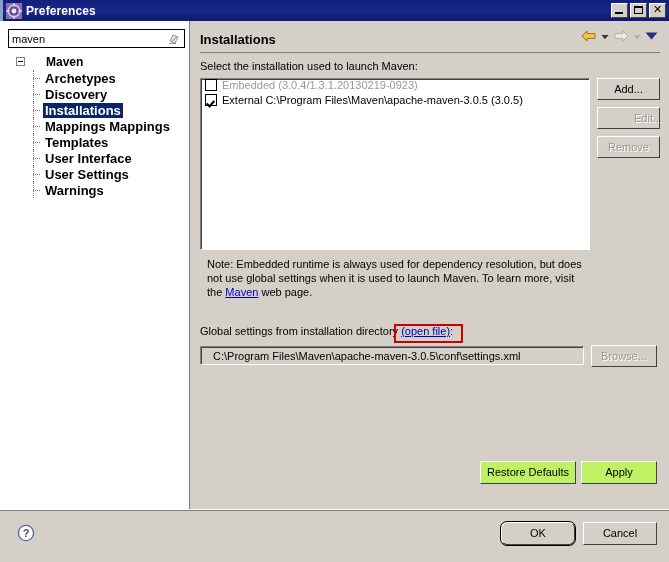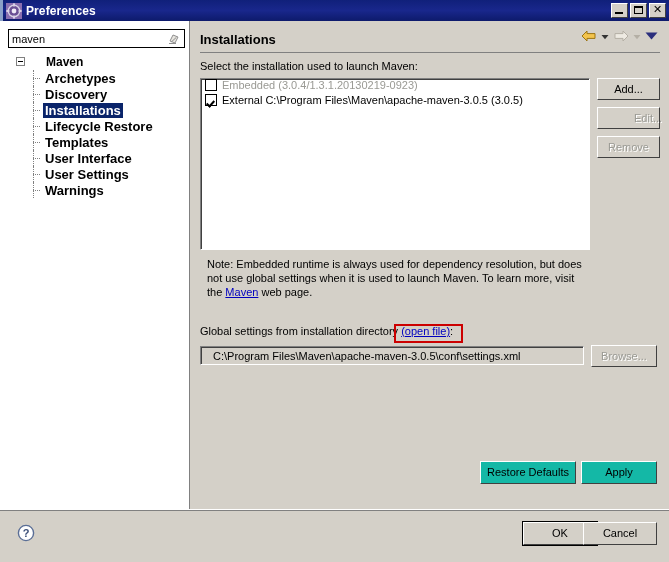--- a/index.html
+++ b/index.html
@@ -373,21 +373,21 @@
     line-height: 20px;
     text-align: center;
   }
 
   
   .bottom-page-btn {
     position: absolute;
     top: 440px;
     height: 23px;
     box-sizing: border-box;
-    background: #14b8a6;
+    background: #bef264;
     border-top: 1px solid #ffffff;
     border-left: 1px solid #ffffff;
     border-right: 1px solid #404040;
     border-bottom: 1px solid #404040;
     font-family: "Liberation Sans", sans-serif;
     font-size: 11px;
     color: #000;
     text-align: center;
     line-height: 21px;
   }
@@ -423,21 +423,21 @@
     border-top: 1px solid #ffffff;
     border-left: 1px solid #ffffff;
     border-right: 1px solid #404040;
     border-bottom: 1px solid #404040;
     font-family: "Liberation Sans", sans-serif;
     font-size: 11px;
     color: #000;
     text-align: center;
     line-height: 21px;
   }
-  #ok-btn { left: 523px; outline: 1px solid #000000; }
+  #ok-btn { left: 501px; outline: 1px solid #000000; border-radius: 6px; }
   #cancel-btn { left: 583px; }
 </style>
 </head>
 <body>
 
 <div id="window">
 
   <div id="titlebar">
     <div class="title-left-edge"></div>
     <div id="title-icon">
@@ -504,21 +504,21 @@
 
         <div class="tree-row tree-child">
           <span class="tree-vline"></span>
           <span class="tree-dash"></span>
           <span class="child-label selected">Installations</span>
         </div>
 
         <div class="tree-row tree-child">
           <span class="tree-vline"></span>
           <span class="tree-dash"></span>
-          <span class="child-label">Lifecycle Restore</span>
+          <span class="child-label">Mappings Mappings</span>
         </div>
 
         <div class="tree-row tree-child">
           <span class="tree-vline"></span>
           <span class="tree-dash"></span>
           <span class="child-label">Templates</span>
         </div>
 
         <div class="tree-row tree-child">
           <span class="tree-vline"></span>

